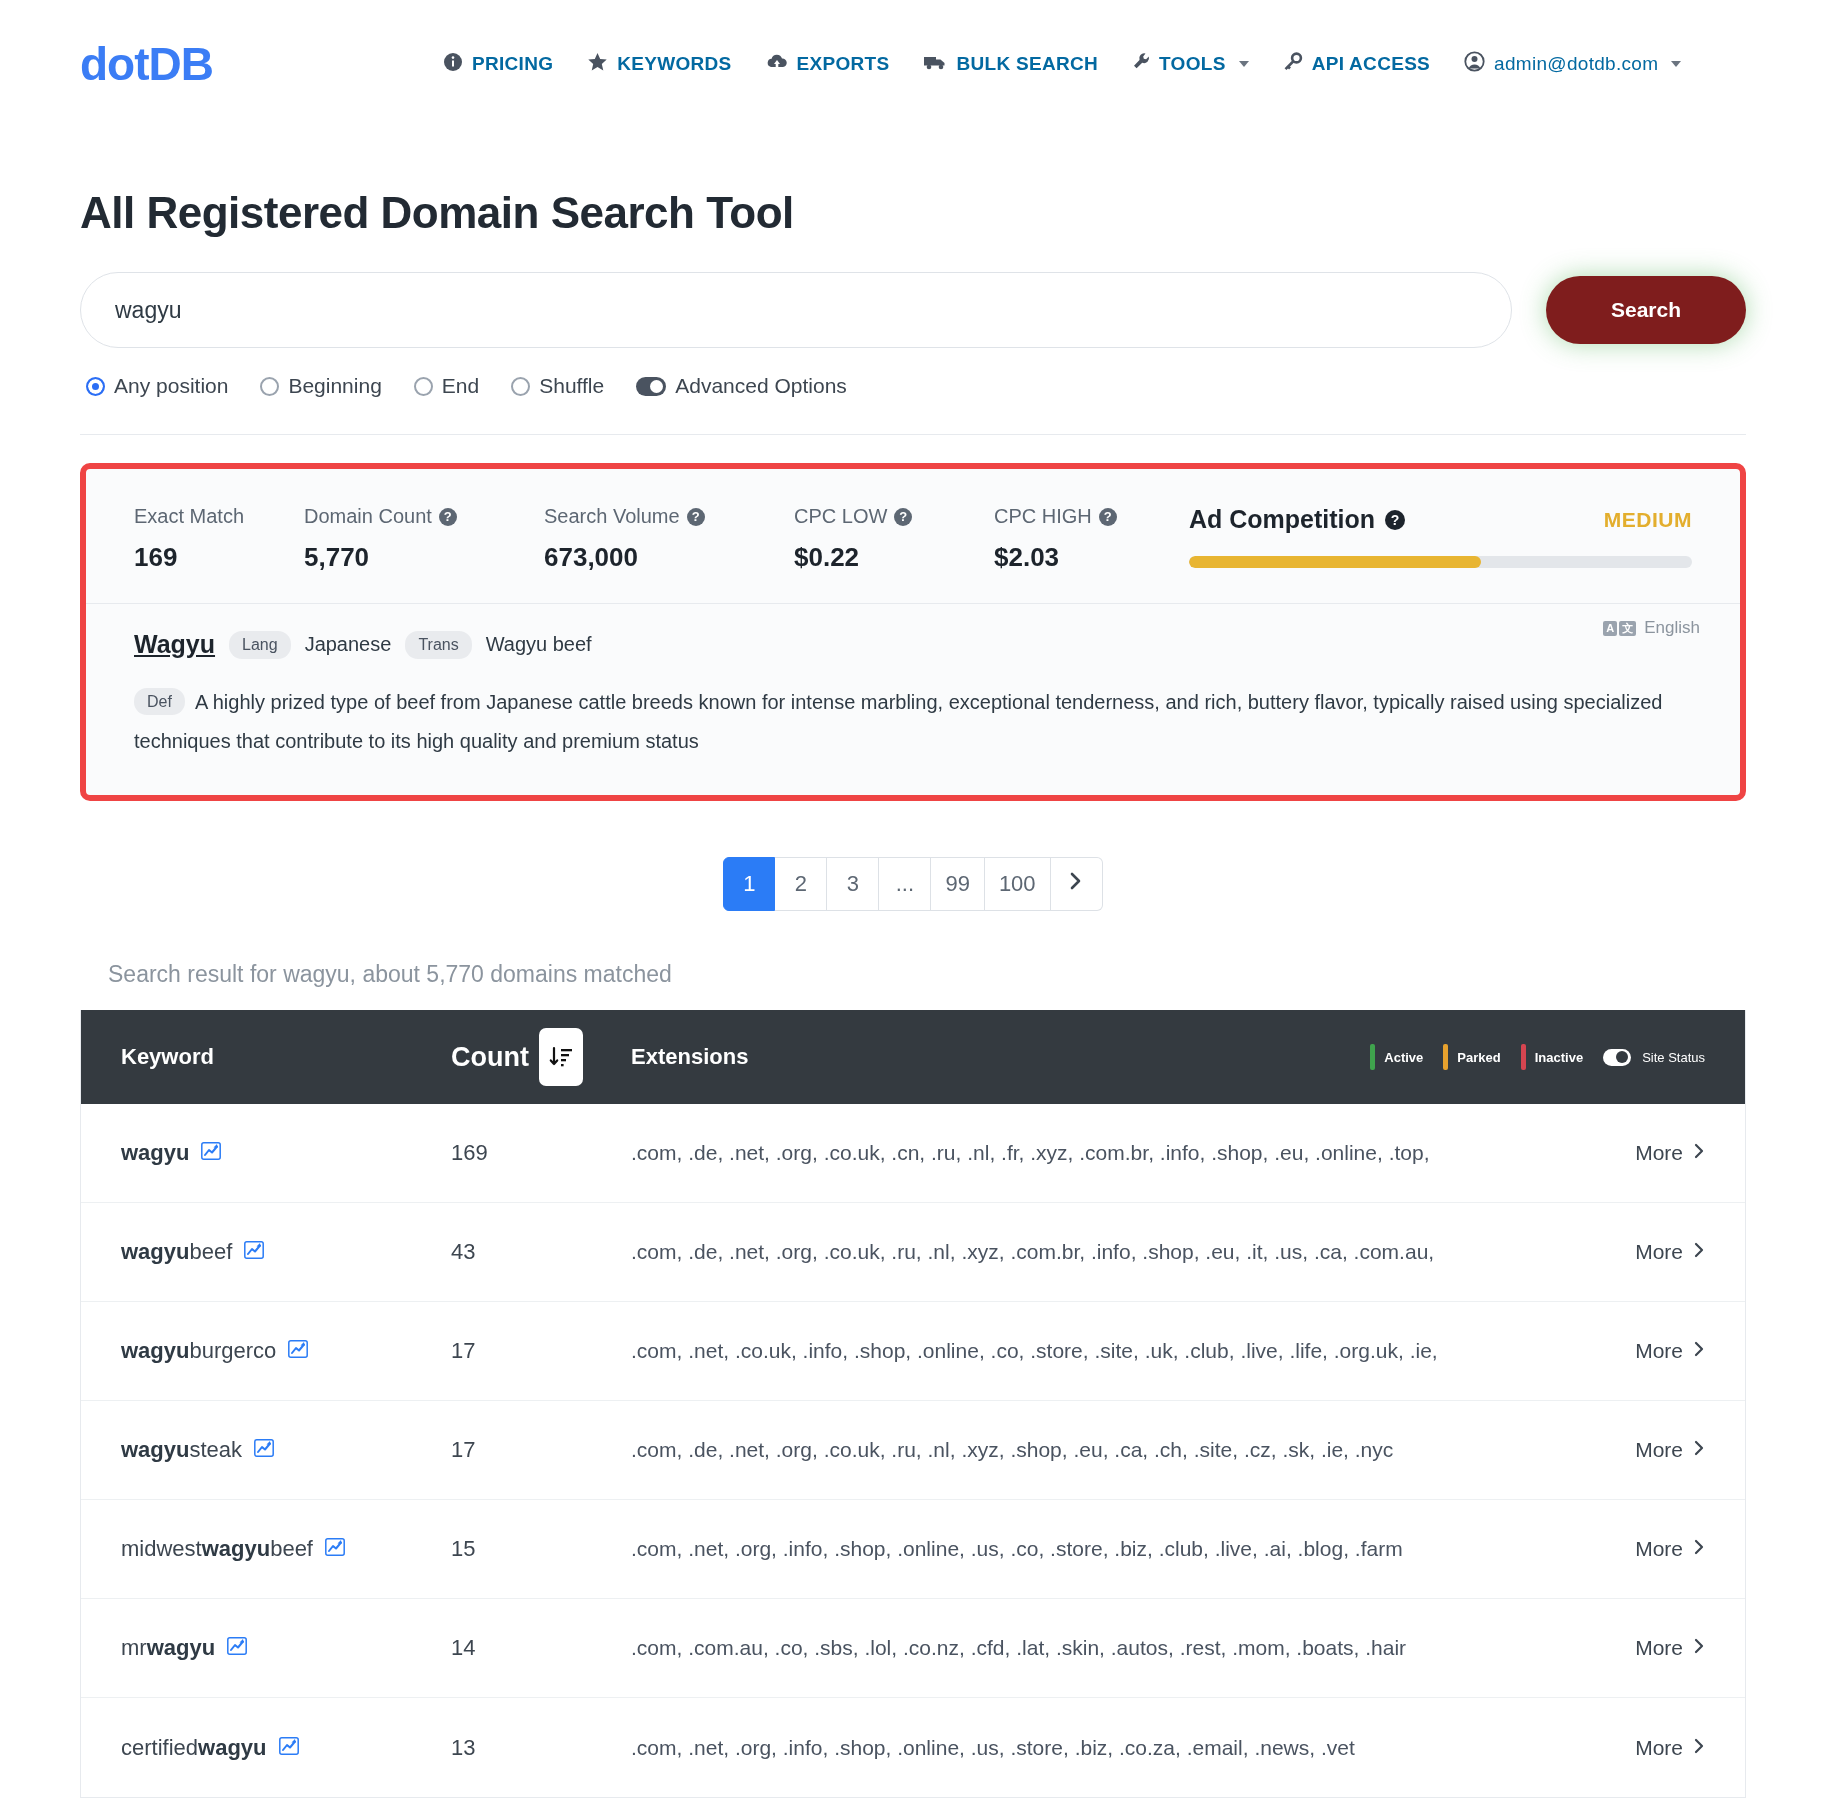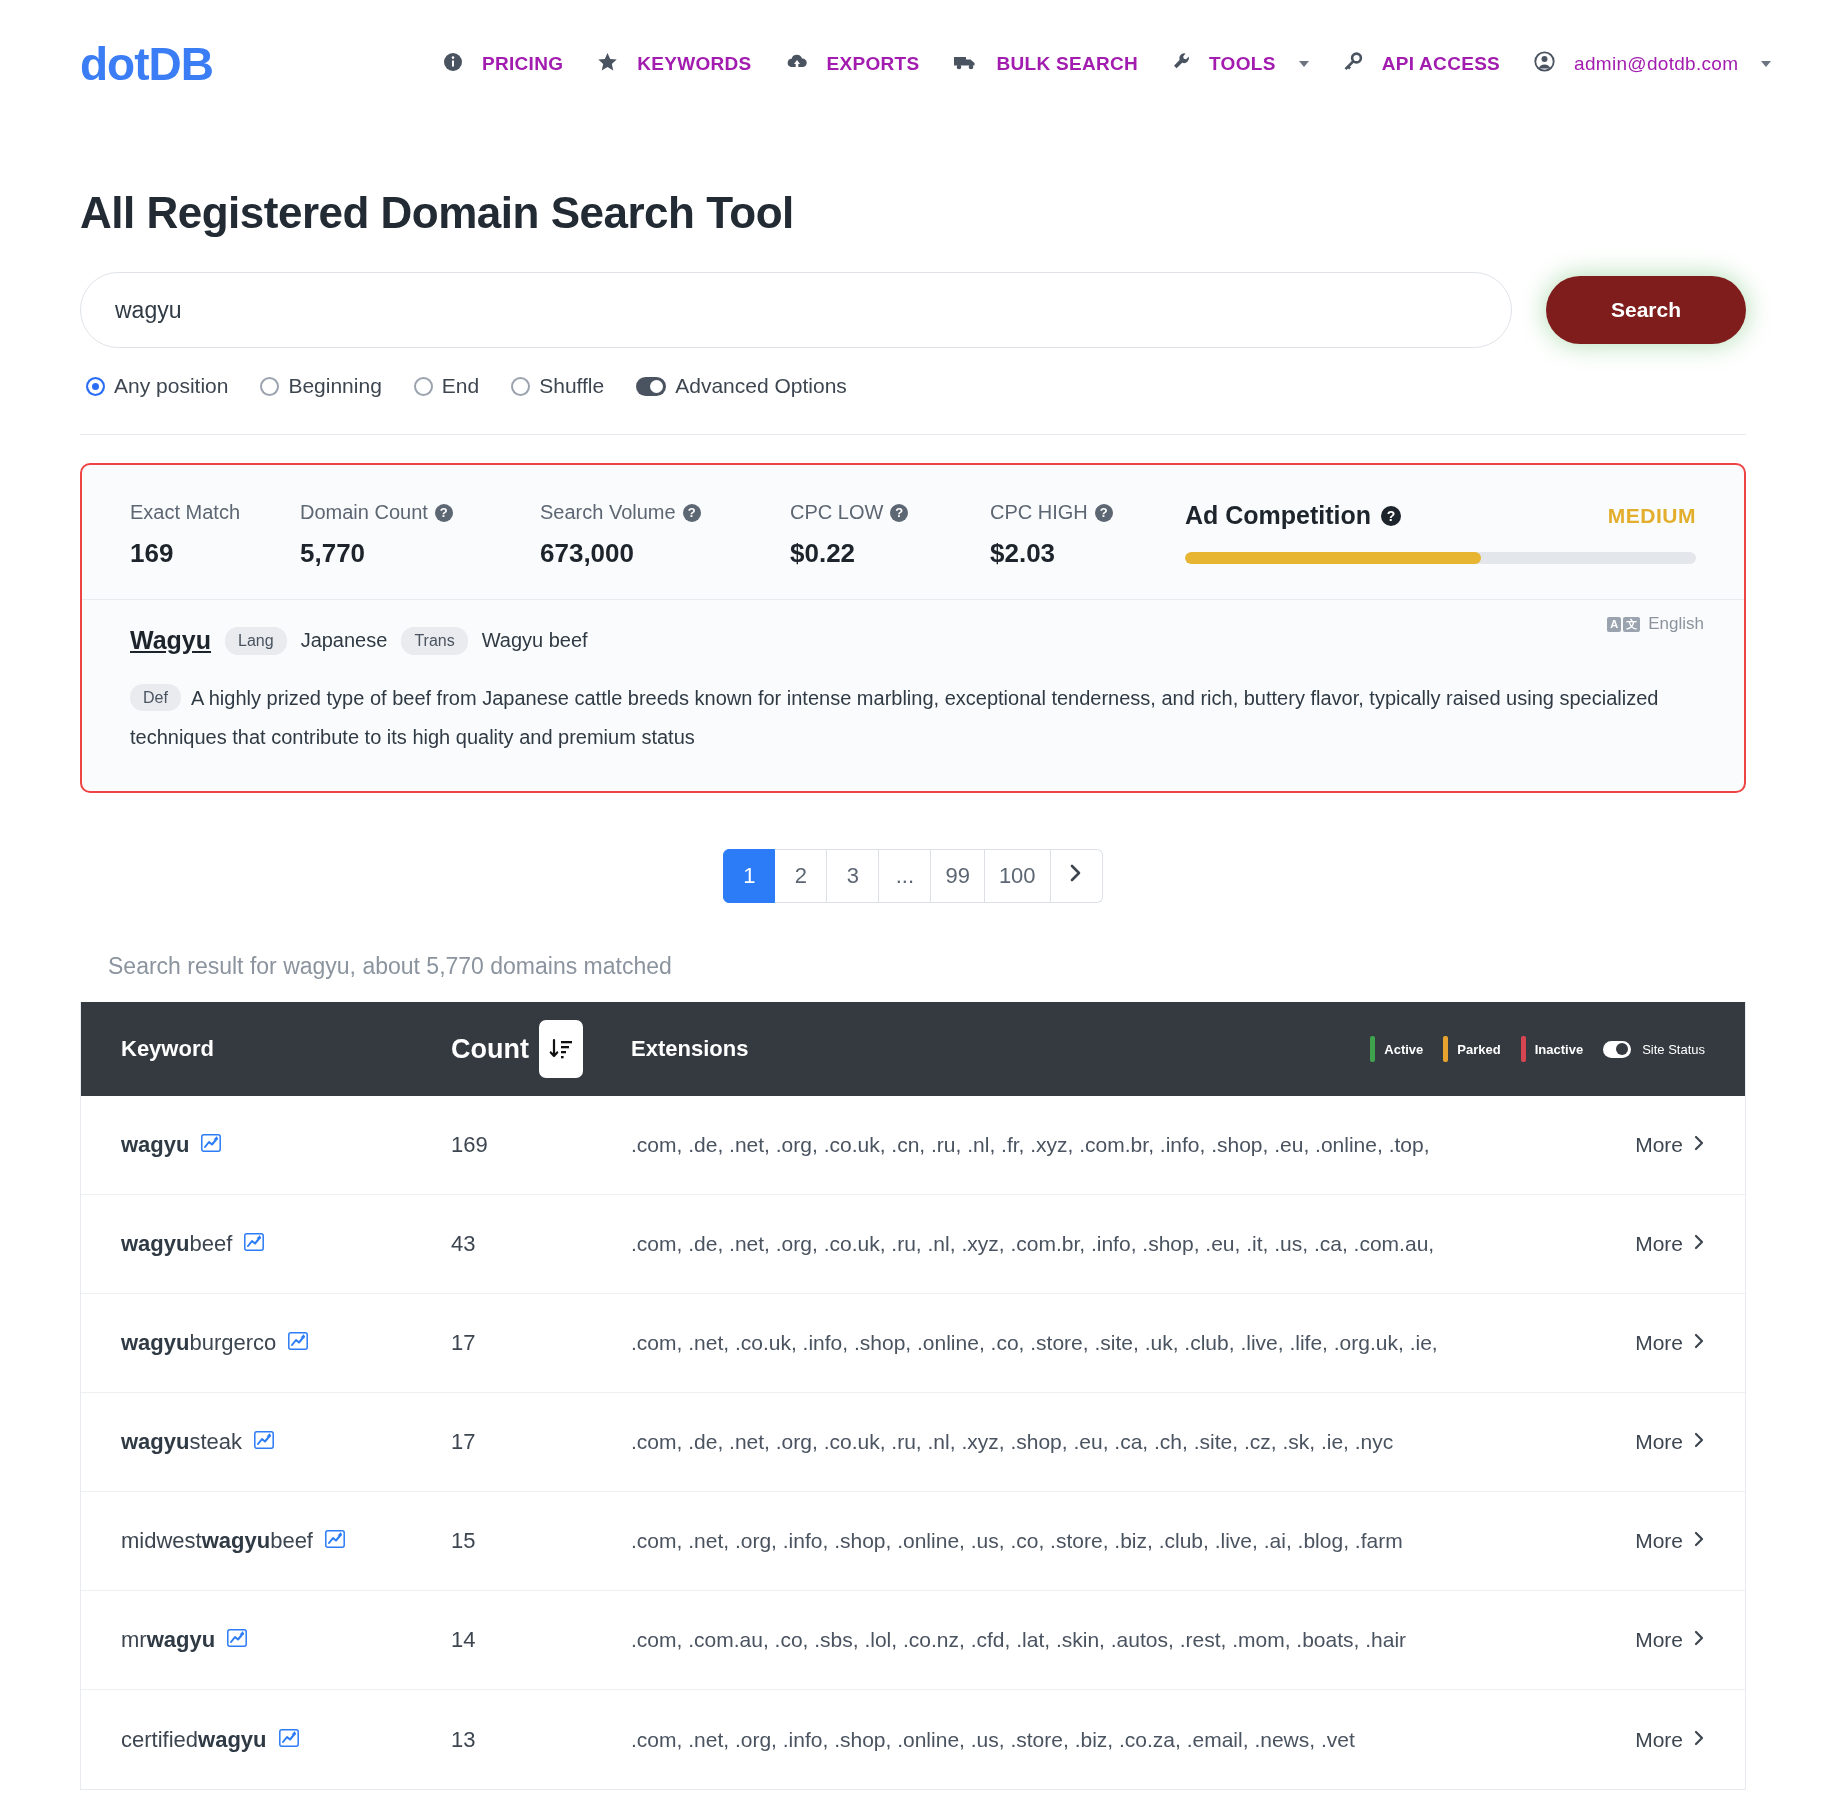--- a/index.html
+++ b/index.html
@@ -9,22 +9,22 @@
     background:#ffffff;
     font-family:"Liberation Sans", sans-serif;
     color:#2f3a44;
     overflow:hidden;
   }
 
   
   .navbar { height:128px; display:flex; align-items:center; padding:0 0 0 80px; background:#fff; }
   .brand { font-size:46px; font-weight:700; color:#3b7df5; letter-spacing:-1px; line-height:1; }
   .navlinks { display:flex; align-items:center; margin-left:230px; gap:34px; }
-  .navlink { display:flex; align-items:center; gap:19px; font-size:19px; font-weight:600;
-             letter-spacing:.3px; color:#a21caf; text-transform:uppercase; cursor:pointer; white-space:nowrap;}
+  .navlink { display:flex; align-items:center; gap:9px; font-size:19px; font-weight:600;
+             letter-spacing:.3px; color:#0369a1; text-transform:uppercase; cursor:pointer; white-space:nowrap;}
   .navlink svg { flex:none; }
   .caret { width:0;height:0;border-left:5px solid transparent;border-right:5px solid transparent;
            border-top:6px solid #6b7480; margin-left:4px; }
 
   
   .page { padding:0 80px; }
   h1.title { font-size:44px; font-weight:700; margin:60px 0 34px 0; color:#222a33; letter-spacing:-.5px;}
 
   .searchrow { display:flex; align-items:center; gap:34px; }
   .searchbox {
@@ -41,21 +41,21 @@
   .optrow { display:flex; align-items:center; gap:10px; margin:26px 0 0 6px; font-size:21px; color:#3d4650;}
   .opt { display:flex; align-items:center; gap:9px; margin-right:22px; cursor:pointer; }
   .radio { width:19px;height:19px;border-radius:50%;border:2px solid #9aa3ae; background:#fff; flex:none;}
   .radio.on { border-color:#2b6ef5; background:#2b6ef5; box-shadow:inset 0 0 0 4px #fff; }
   .toggle-ic { width:30px;height:19px;border-radius:10px;background:#4a5360;position:relative;flex:none;}
   .toggle-ic:after{content:"";position:absolute;width:13px;height:13px;border-radius:50%;background:#fff;top:3px;left:14px;}
 
   .divider { height:1px; background:#e7eaee; margin-top:36px; }
 
   
-  .card { border:2px solid #ef4444; border-radius:10px; background:#fafbfc; margin-top:28px; }
+  .card { border:6px solid #ef4444; border-radius:10px; background:#fafbfc; margin-top:28px; }
   .statsrow { display:flex; align-items:flex-start; padding:36px 48px 30px 48px; }
   .stat { flex:none; }
   .stat-label { font-size:20px; color:#5d6773; display:flex; align-items:center; gap:7px; white-space:nowrap;}
   .stat-val { font-size:26px; font-weight:700; color:#1d242c; margin-top:14px; }
   .qmark { display:inline-flex;align-items:center;justify-content:center;width:18px;height:18px;border-radius:50%;
            background:#5d6773;color:#fff;font-size:13px;font-weight:700;line-height:1;}
   .adcomp { flex:1; margin-left:30px; }
   .adcomp-head { display:flex; align-items:center; justify-content:space-between; }
   .adcomp-title { font-size:25px; font-weight:700; color:#1d242c; display:flex; align-items:center; gap:10px;}
   .adcomp-title .qmark { background:#1d242c; width:20px;height:20px;font-size:14px; }

